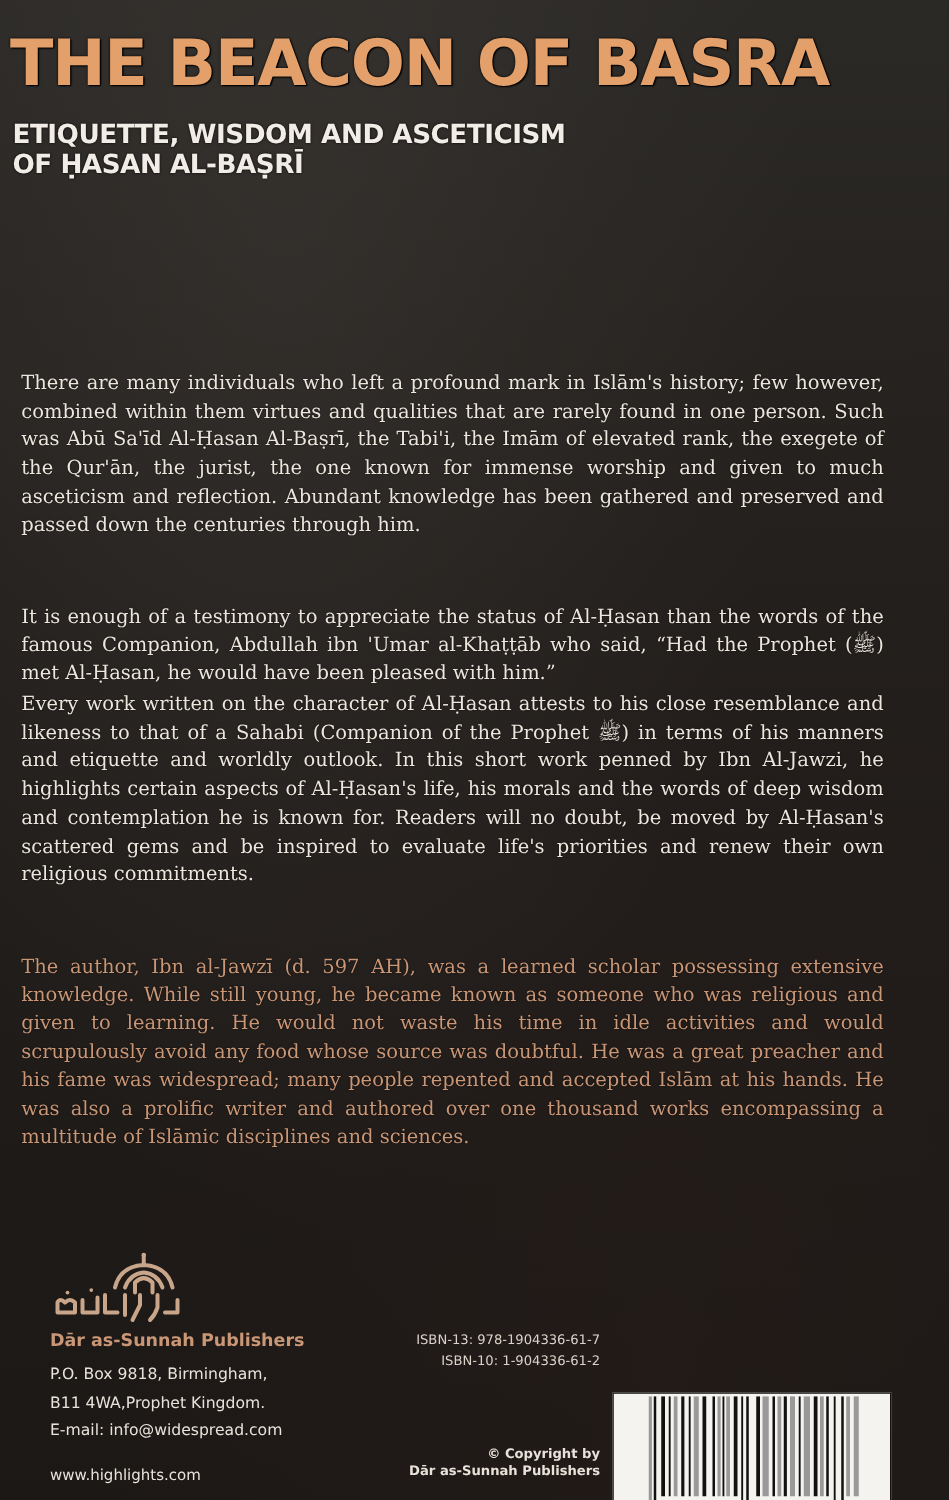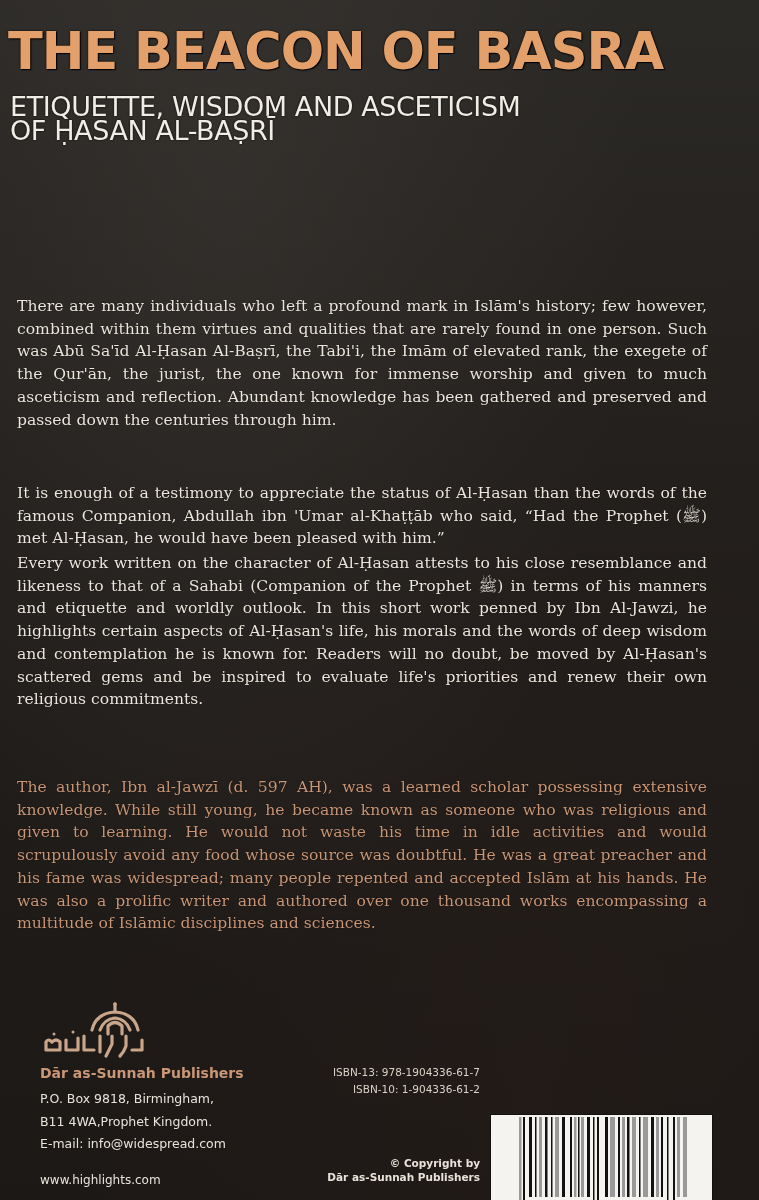--- a/index.html
+++ b/index.html
@@ -33,22 +33,22 @@
       color: #e4a06a;
       white-space: nowrap;
       text-shadow: 0 0 2px #000, 1px 1px 1px #000;
       line-height: 1;
     }
     .subtitle {
       position: absolute;
       left: 10px;
       top: 95px;
       font-family: "DejaVu Sans", sans-serif;
-      font-weight: normal;
-      font-size: 27px;
+      font-weight: bold;
+      font-size: 21px;
       letter-spacing: -0.4px;
       color: #f1ede6;
       line-height: 24px;
       text-shadow: 0 0 2px #000;
       white-space: nowrap;
     }
     .author {
       position: absolute;
       left: 10px;
       top: 200px;
@@ -67,21 +67,21 @@
       font-size: 15.6px;
       line-height: 22.7px;
       color: #ece6dc;
       text-align: justify;
       text-shadow: 0 0 1px #000;
       margin: 0;
     }
     .para.p1 { top: 295px; }
     .para.p2 { top: 482px; }
     .para.p3 { top: 552px; }
-    .para.p4 { top: 762px; color: #c99676; margin-top: 14px; }
+    .para.p4 { top: 762px; color: #c99676; }
 
     .logo {
       position: absolute;
       left: 38px;
       top: 1000px;
       width: 120px;
       height: 62px;
     }
     .publisher-name {
       position: absolute;

